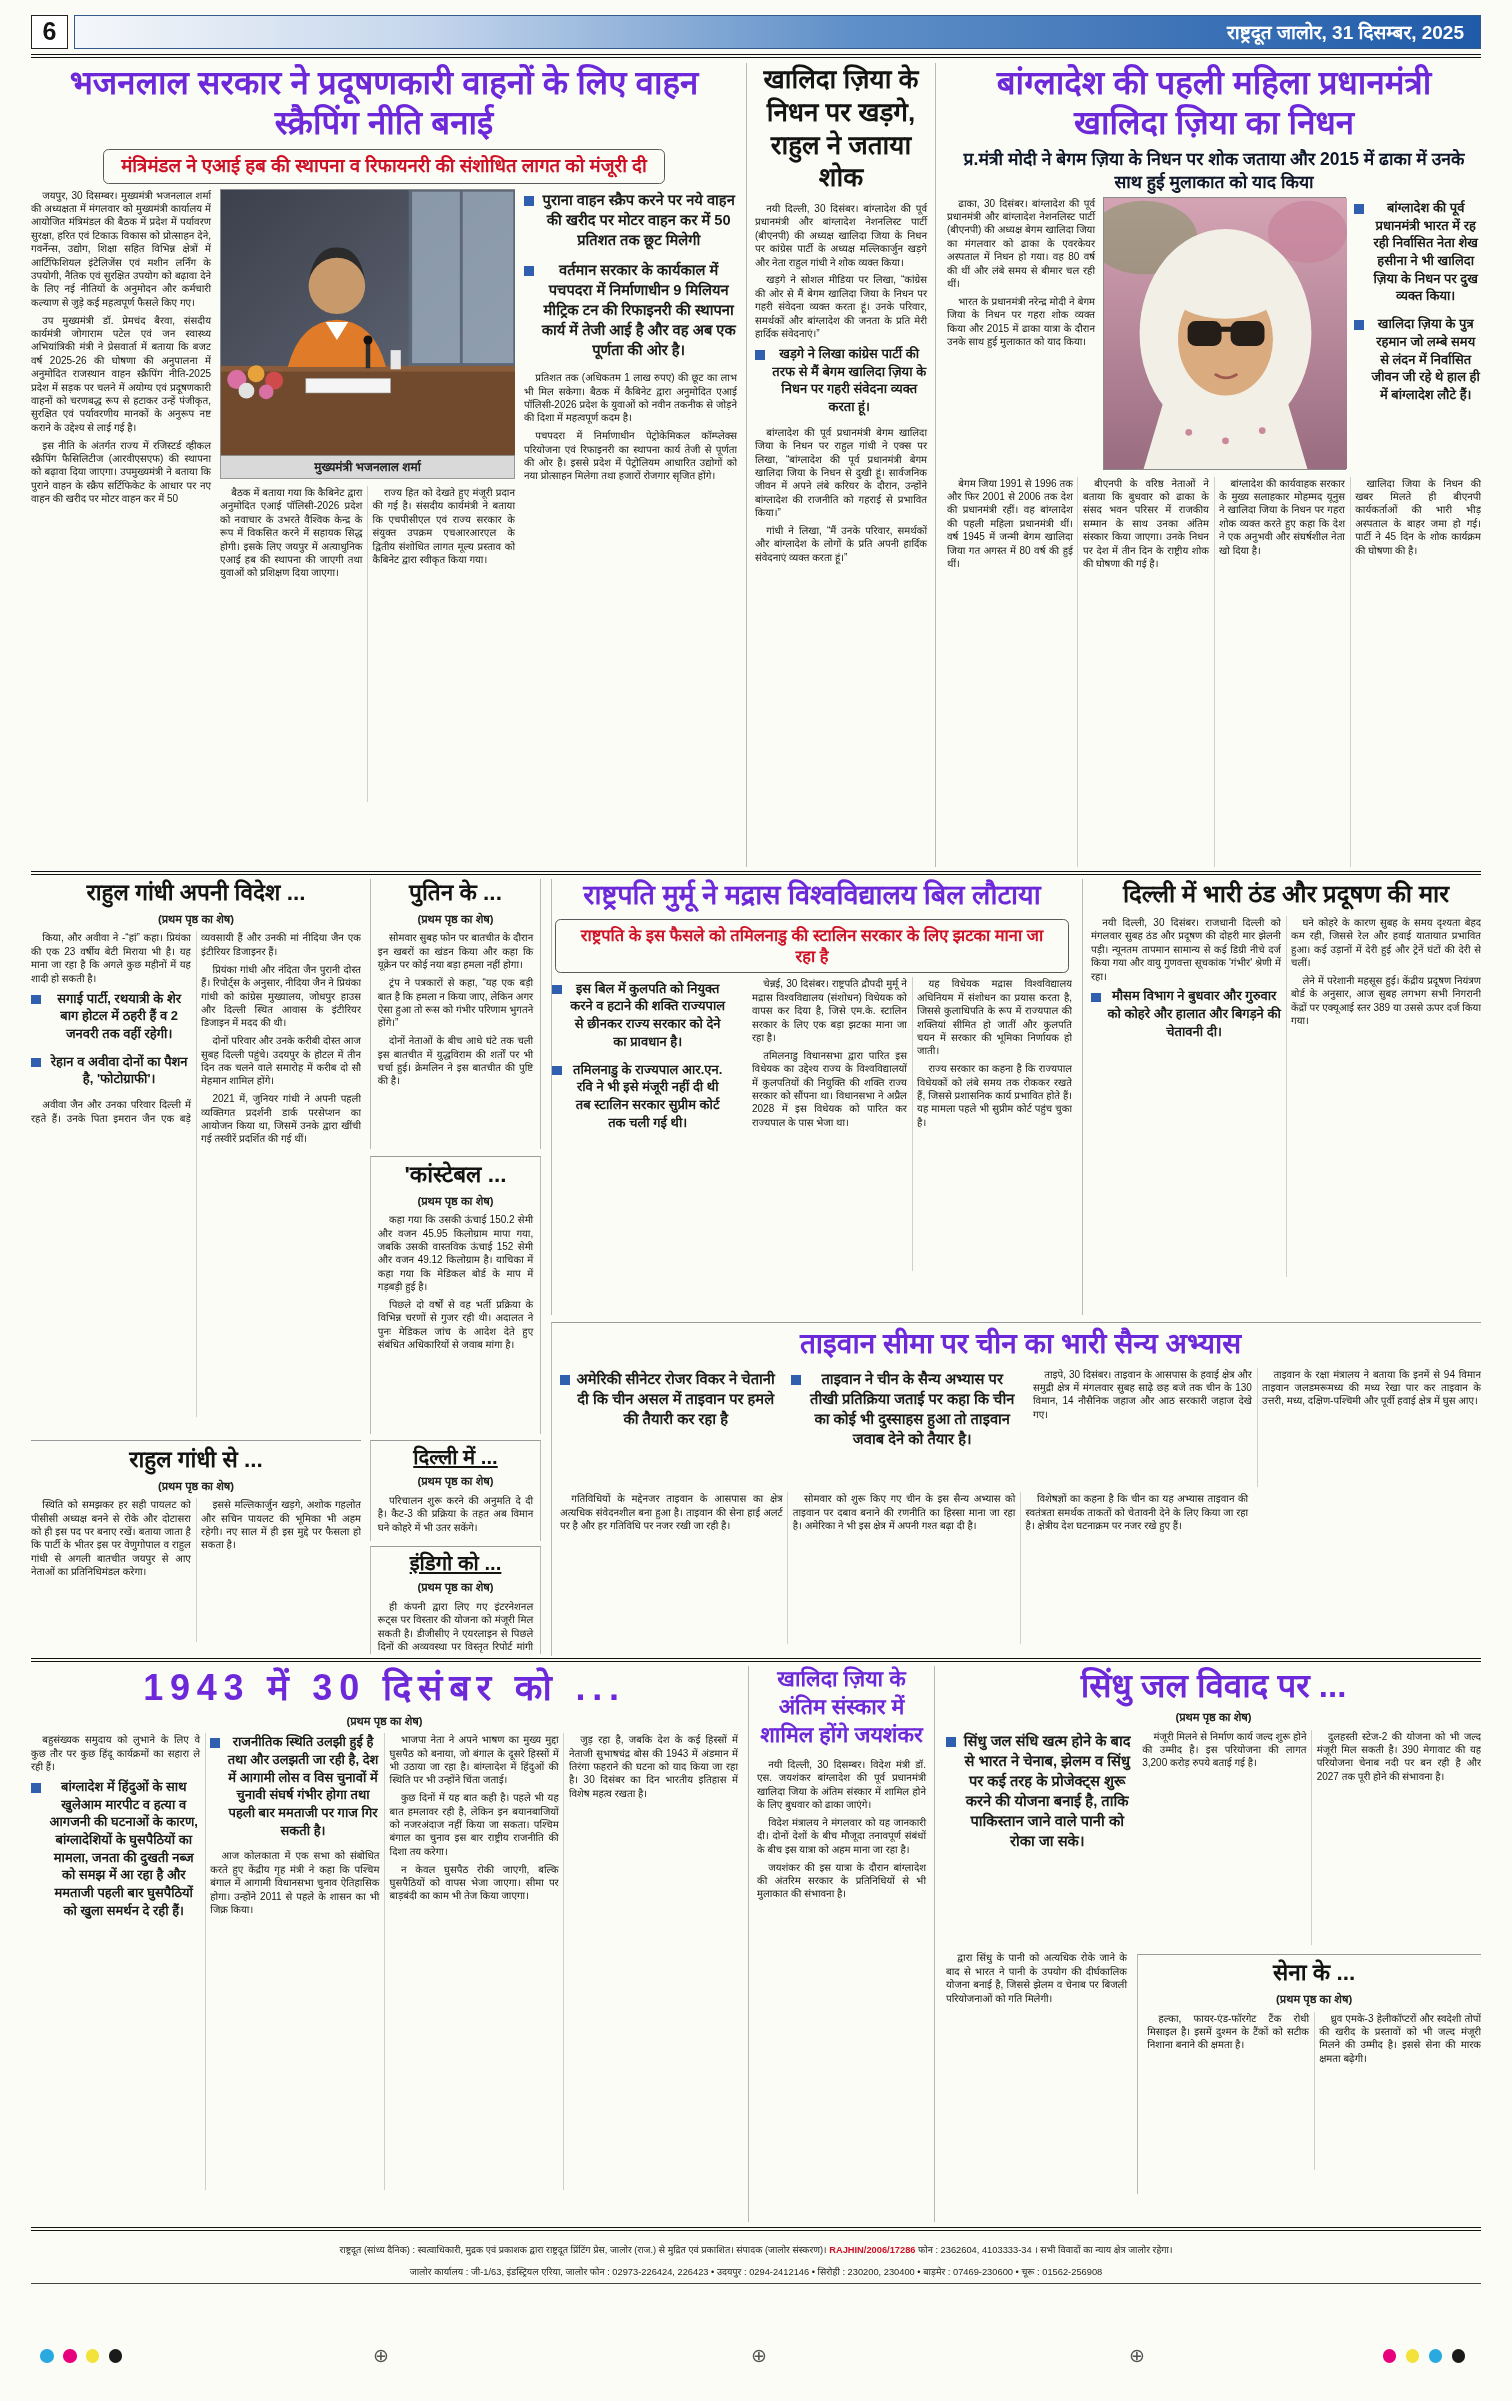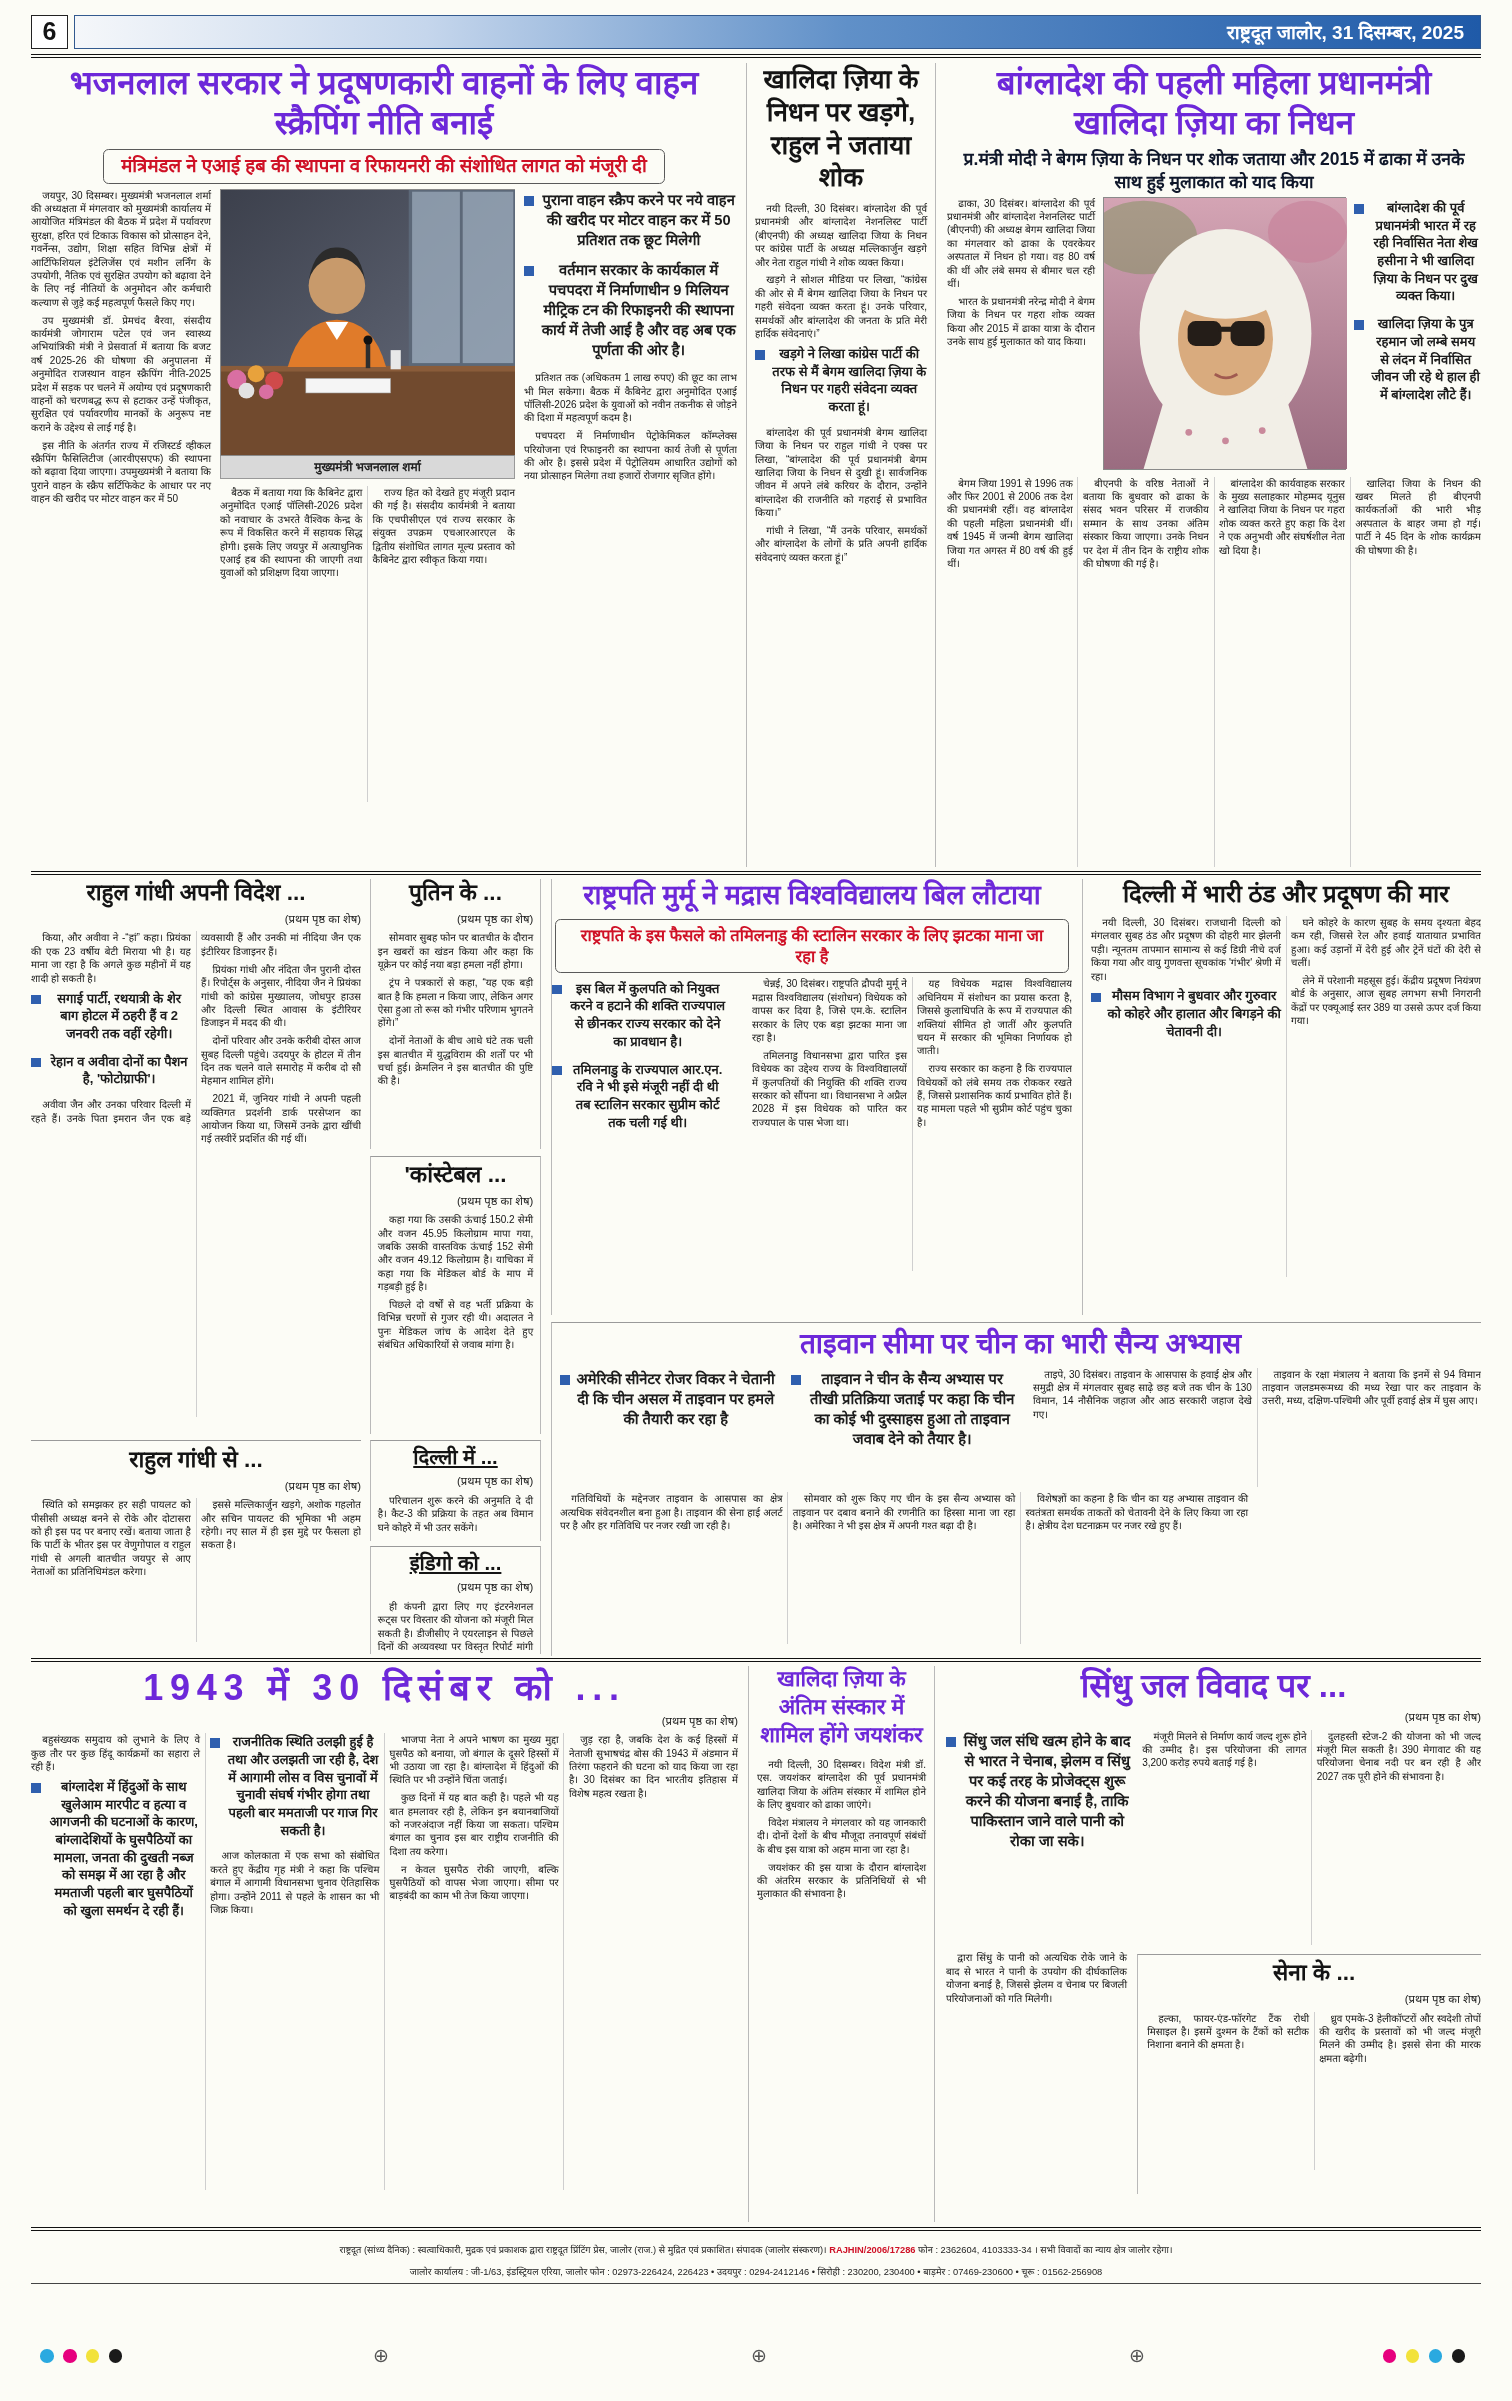--- a/index.html
+++ b/index.html
@@ -11,21 +11,21 @@
   .red{color:#cf1126;}
   .h58{font-size:33px;line-height:1.2;}
   .h50{font-size:28px;line-height:1.22;}
   .h48{font-size:27px;line-height:1.24;}
   .h46{font-size:26px;line-height:1.26;}
   .h42{font-size:24px;line-height:1.26;}
   .h40{font-size:22.6px;line-height:1.26;}
   .h38{font-size:21.5px;line-height:1.3;}
   .h36{font-size:20.3px;line-height:1.3;text-decoration:underline;}
   .h64sp{font-size:36px;letter-spacing:6.8px;line-height:1.2;}
-  .cont{text-align:right;font-size:11.3px;font-weight:normal;margin:3.4px 0 5.6px;color:#222;}
+  .cont{text-align:center;font-size:11.3px;font-weight:bold;margin:3.4px 0 5.6px;color:#222;}
   .subbox{display:block;width:-moz-fit-content;width:fit-content;max-width:92%;margin:6.8px auto 4.5px;
           border:1.1px solid #5a5a5a;border-radius:5.6px;padding:4.5px 17px;
           font-size:18.6px;font-weight:bold;text-align:center;color:#cf1126;line-height:1.3;}
   .subplain{font-size:17.5px;font-weight:bold;text-align:center;color:#0f172a;margin:5.6px 3.4px 3.4px;line-height:1.3;}
   .bp{font-size:10px;line-height:1.34;text-align:justify;margin:0 0 4.5px;text-indent:11.3px;}
   .cols2{columns:2;column-gap:10.2px;column-rule:0.6px solid #cfcfcf;}
   .cols4{columns:4;column-gap:10.2px;column-rule:0.6px solid #cfcfcf;}
   .blt{display:flex;gap:6.8px;margin:2.3px 0 10.2px;break-inside:avoid;}
   .sq{flex:none;width:9.6px;height:9.6px;background:#2f5fae;margin-top:5.1px;}
   .blt-t{font-size:14.7px;font-weight:bold;line-height:1.36;color:#1c1c1c;text-align:center;}

